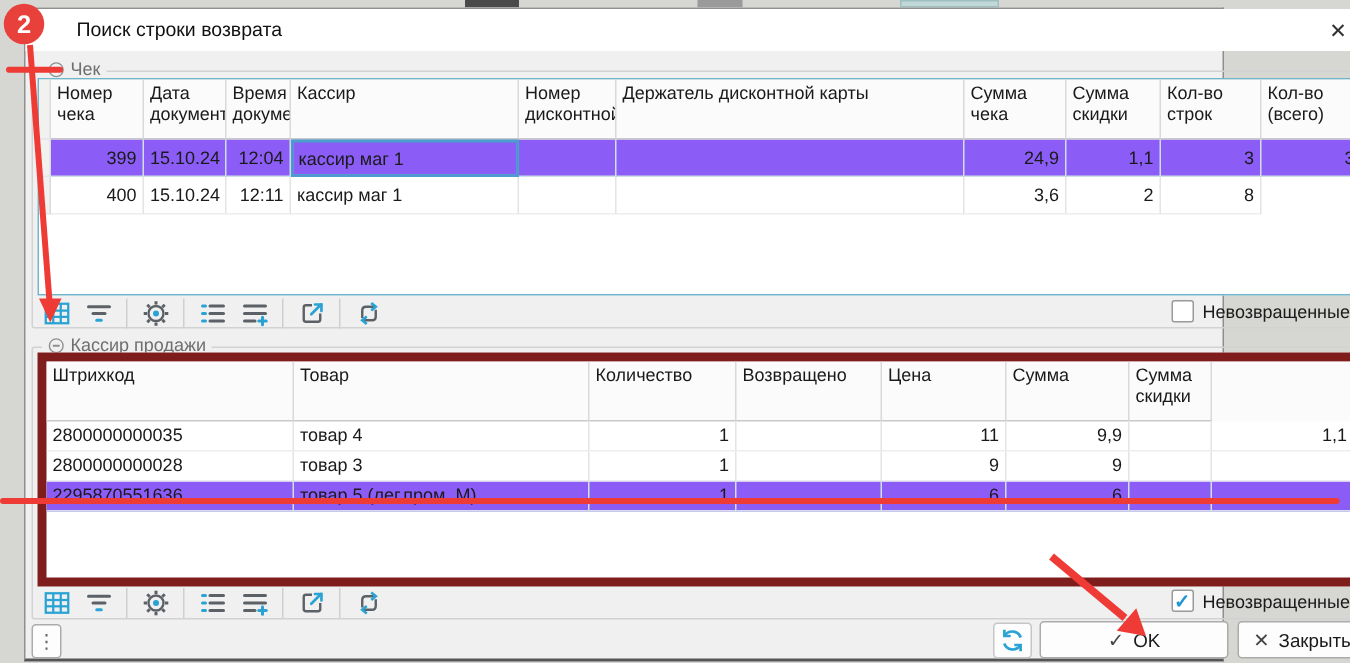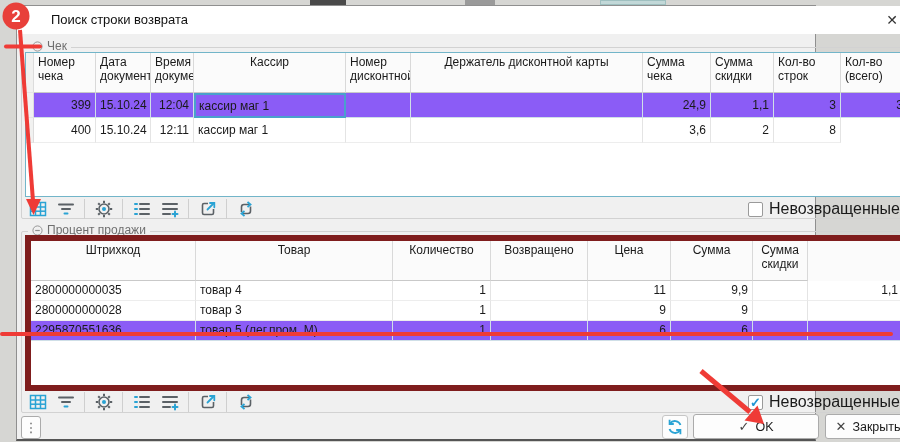--- a/index.html
+++ b/index.html
@@ -38,35 +38,35 @@
   .thead .tcell { border-right:1px solid #d9d9d9; border-bottom:1px solid #c9c9c9; padding:2px 4px;
                   line-height:14px; font-size:12px; color:#1a1a1a; overflow:hidden; }
   .tdata .tcell { border-right:1px solid #e4e4e4; border-bottom:1px solid #ededed; padding:0 4px;
                   font-size:12px; white-space:nowrap; overflow:hidden; }
   .t1 .tdata { height:25px; }
   .t1 .tdata .tcell { line-height:24px; }
   .t2 .tdata { height:20px; }
   .t2 .tdata .tcell { line-height:19px; }
   .tdata.selected { background:#8b5cf6; }
   .tdata.selected .tcell { border-right-color:#cfdfe7; border-bottom-color:#cfdfe7; }
-  .a-l { text-align:left; } .a-c { text-align:center; } .a-r { text-align:right; }
+  .a-l { text-align:left; } .a-c { } .a-r { text-align:right; }
   .focus-cell { box-shadow:inset 0 0 0 1px #4aa0cc; border:1px solid #4aa0cc !important; }
 
   .toolbar { position:absolute; left:3px; height:24px; display:flex; align-items:center; gap:3px; }
   #toolbar-check { top:149px; }
   #toolbar-sale  { top:158px; }
   .tbtn { width:25px; height:24px; display:flex; align-items:center; justify-content:center; background:transparent; border:none; }
   .tsep { width:1px; height:20px; background:#cfcfcf; margin:0 3px; }
 
   .cb-row { position:absolute; right:10px; display:flex; align-items:center; gap:6px; }
   #cb-row-check { top:152px; }
   #cb-row-sale  { top:161px; }
   .cb { width:15px; height:15px; background:#fff; border:1px solid #9a9a9a; border-radius:2px;
         font-size:13px; line-height:13px; text-align:center; color:#2196d4; font-weight:bold; }
-  .cb-label { font-size:16px; color:#1a1a1a; }
+  .cb-label { font-size:12px; color:#1a1a1a; }
 
   .footer-btn { position:absolute; background:#fdfdfd; border:1px solid #ababab; border-radius:3px;
                 display:flex; align-items:center; justify-content:center; gap:6px; font-size:12.5px; color:#1a1a1a; }
   #more-button    { left:4px;  top:410px; width:20px; height:23px; color:#666; font-size:13px; letter-spacing:0; }
   #refresh-button { left:645px; top:409px; width:26px; height:24px; border-color:#c6c6c6; }
   #ok-button      { left:676px; top:408px; width:126px; height:25px; }
   #close-button   { left:808px; top:408px; width:86px;  height:25px; }
   .btn-glyph { color:#444; font-size:13px; }
 
   .overlay { position:absolute; left:0; top:0; z-index:99; pointer-events:none; }
@@ -223,21 +223,21 @@
       <span class="cb-label">Невозвращенные</span>
     </div>
   </div>
 
   <div class="groupbox" id="group-sale">
     <div class="gb-label">
       <svg width="11" height="11" viewBox="0 0 12 12">
           <circle cx="6" cy="6" r="5" fill="none" stroke="#8f8f8f"></circle>
           <line x1="3.5" y1="6" x2="8.5" y2="6" stroke="#8f8f8f" stroke-width="1.3"></line>
         </svg>
-      <span>Процент продажи</span>
+      <span>Кассир продажи</span>
     </div>
 
     <div class="tgrid t2" id="table-sale">
         <div class="trow thead">
           <div class="tcell a-c">Штрихкод</div>
           <div class="tcell a-c">Товар</div>
           <div class="tcell a-c">Количество</div>
           <div class="tcell a-c">Возвращено</div>
           <div class="tcell a-c">Цена</div>
           <div class="tcell a-c">Сумма</div>

